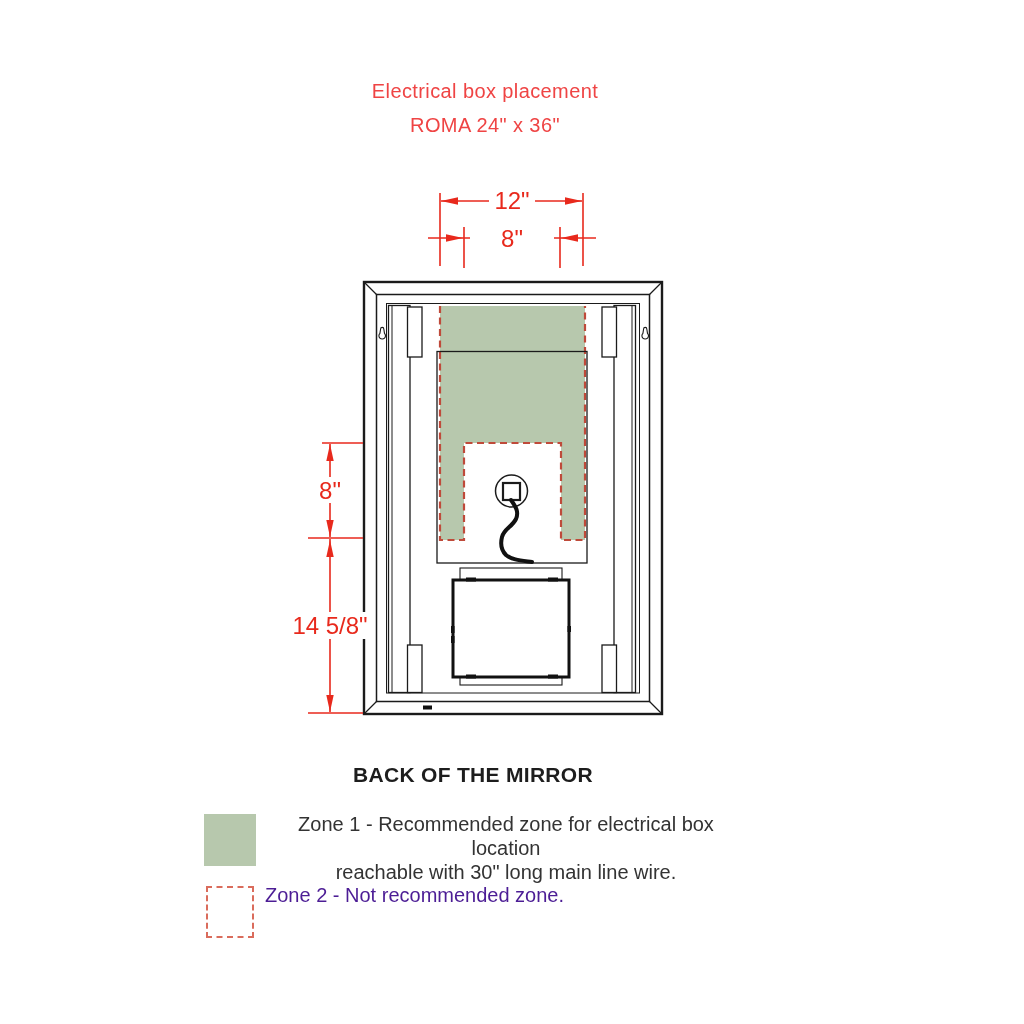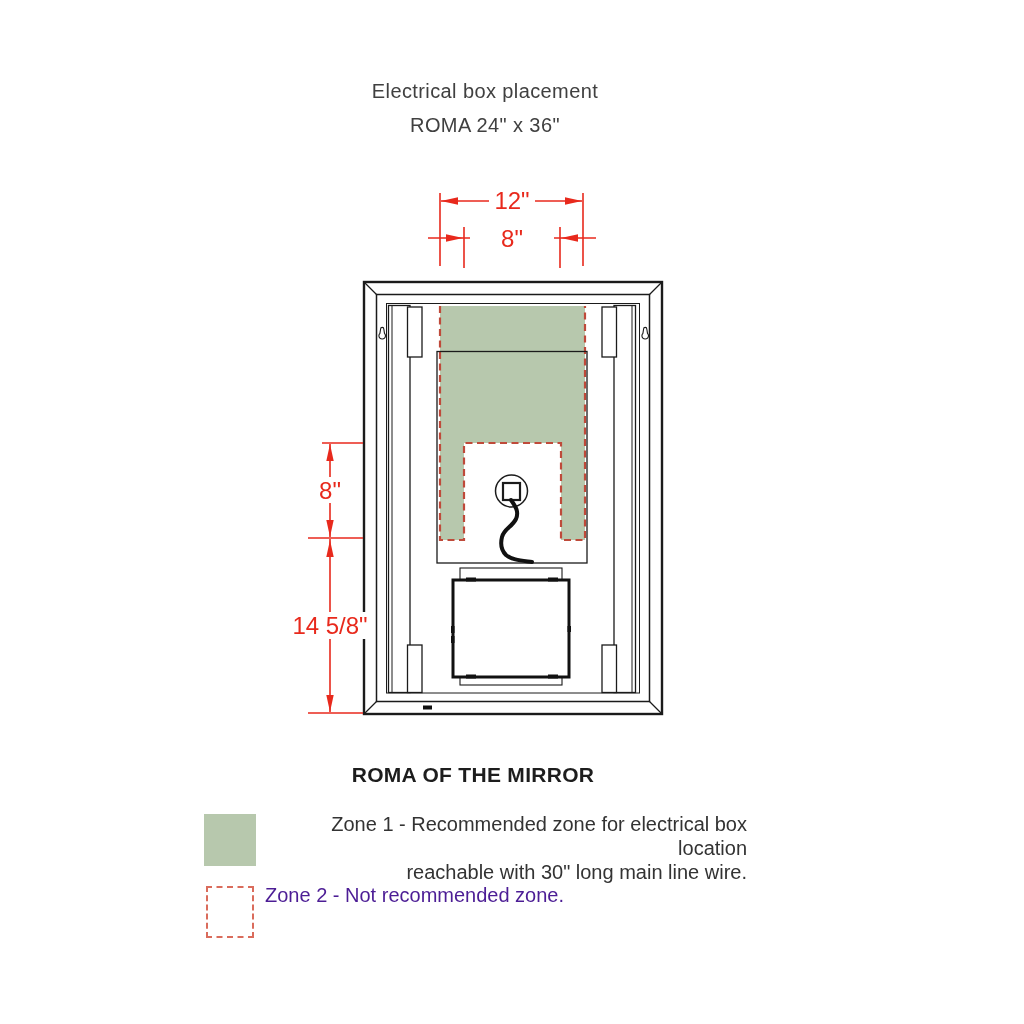--- a/index.html
+++ b/index.html
@@ -2,31 +2,31 @@
 <html><head>
 <meta charset="utf-8">
 <style>
   html,body{margin:0;padding:0;}
   body{
     width:1024px;height:1024px;position:relative;background:#ffffff;
     font-family:"Liberation Sans", sans-serif;color:#2e2e2e;overflow:hidden;
   }
   .abs{position:absolute;}
   .title-block{left:0;top:74px;width:970px;text-align:center;}
-  .title-line{font-size:20px;line-height:34px;letter-spacing:.4px;color:#404040;}
+  .title-line{font-size:20px;line-height:34px;letter-spacing:.4px;color:#ef4444;}
   .svg-layer{left:0;top:0;}
   svg text.dim{
     font-family:"Liberation Sans", sans-serif;
     font-size:24px;fill:#e8291c;
   }
   .back-label{left:0;top:763px;width:946px;text-align:center;
     font-size:21px;font-weight:bold;letter-spacing:.3px;color:#1d1d1d;}
   .legend-swatch-green{left:204px;top:814px;width:52px;height:52px;background:#b7c8ad;}
   .legend-swatch-dashed{left:206px;top:886px;width:44px;height:48px;background:#fff;border:2px dashed #da6c5c;}
-  .legend-text-1{left:265px;top:812px;width:482px;text-align:right;font-size:20px;line-height:24px;color:#333;}
+  .legend-text-1{left:265px;top:812px;width:482px;text-align:center;font-size:20px;line-height:24px;color:#333;}
   .legend-text-2{left:265px;top:883px;width:482px;text-align:left;font-size:20px;line-height:24px;color:#4c1d95;}
 </style>
 </head>
 <body>
 
 <div class="abs title-block">
   <div class="title-line">Electrical box placement</div>
   <div class="title-line">ROMA 24" x 36"</div>
 </div>
 
@@ -116,21 +116,21 @@
     <text class="dim" x="330" y="499" text-anchor="middle" stroke="none">8"</text>
 
     <line x1="330" y1="539" x2="330" y2="712"></line>
     <polygon points="330,540 326.3,557 333.7,557" stroke="none"></polygon>
     <polygon points="330,712 326.3,695 333.7,695" stroke="none"></polygon>
     <rect x="294" y="612" width="72" height="27" fill="#ffffff" stroke="none"></rect>
     <text class="dim" x="330" y="634" text-anchor="middle" stroke="none">14 5/8"</text>
   </g>
 </svg>
 
-<div class="abs back-label">ROMA OF THE MIRROR</div>
+<div class="abs back-label">BACK OF THE MIRROR</div>
 
 <div>
   <div class="abs legend-swatch-green"></div>
   <div class="abs legend-text-1">
     <div>Zone 1 - Recommended zone for electrical box location</div>
     <div>reachable with 30" long main line wire.</div>
   </div>
   <div class="abs legend-swatch-dashed"></div>
   <div class="abs legend-text-2">Zone 2 - Not recommended zone.</div>
 </div>

